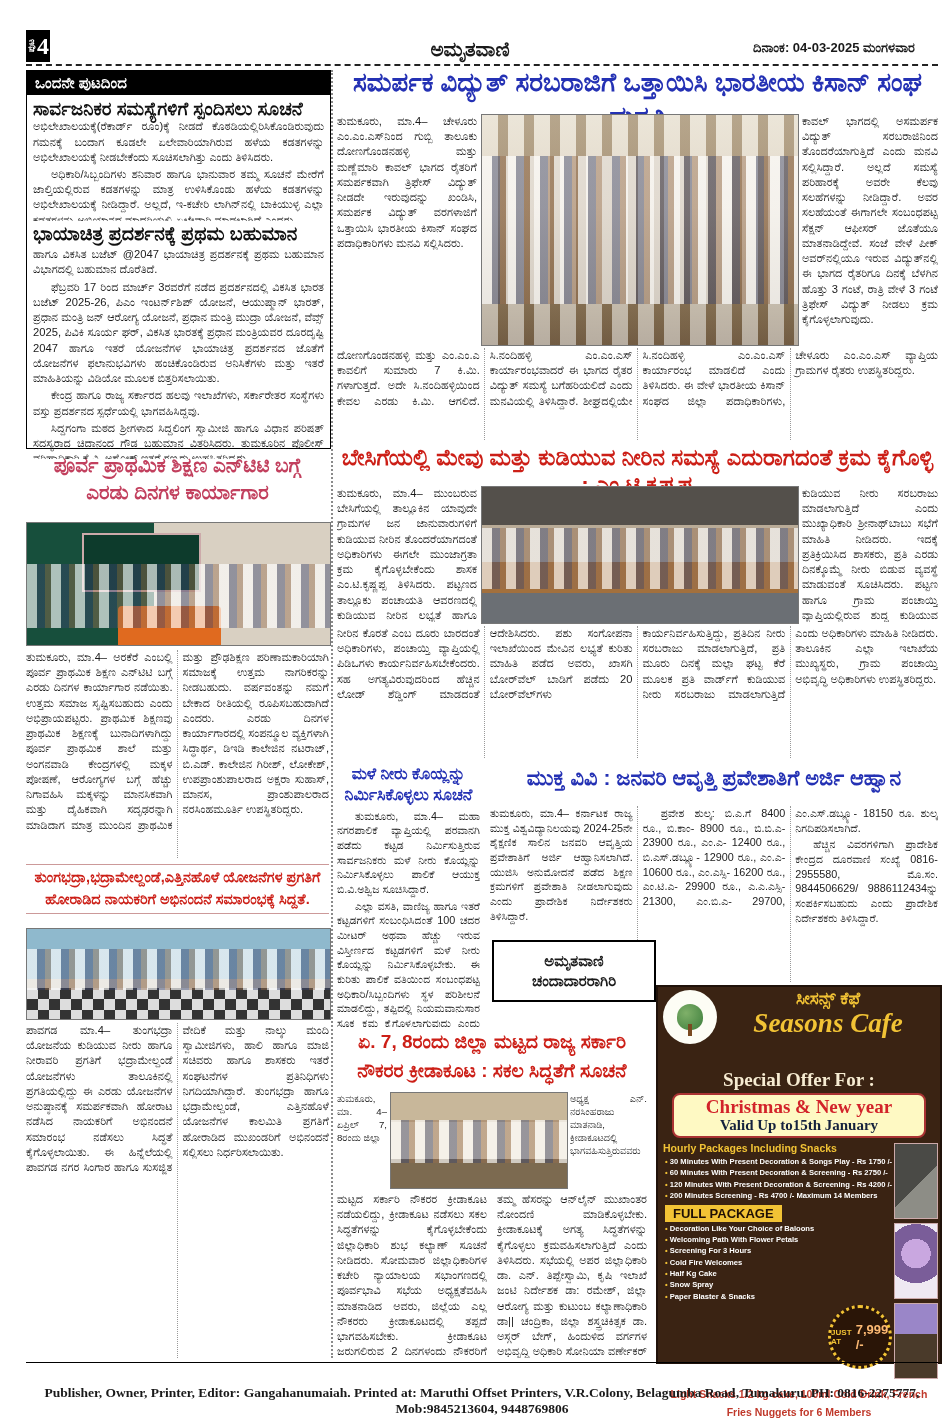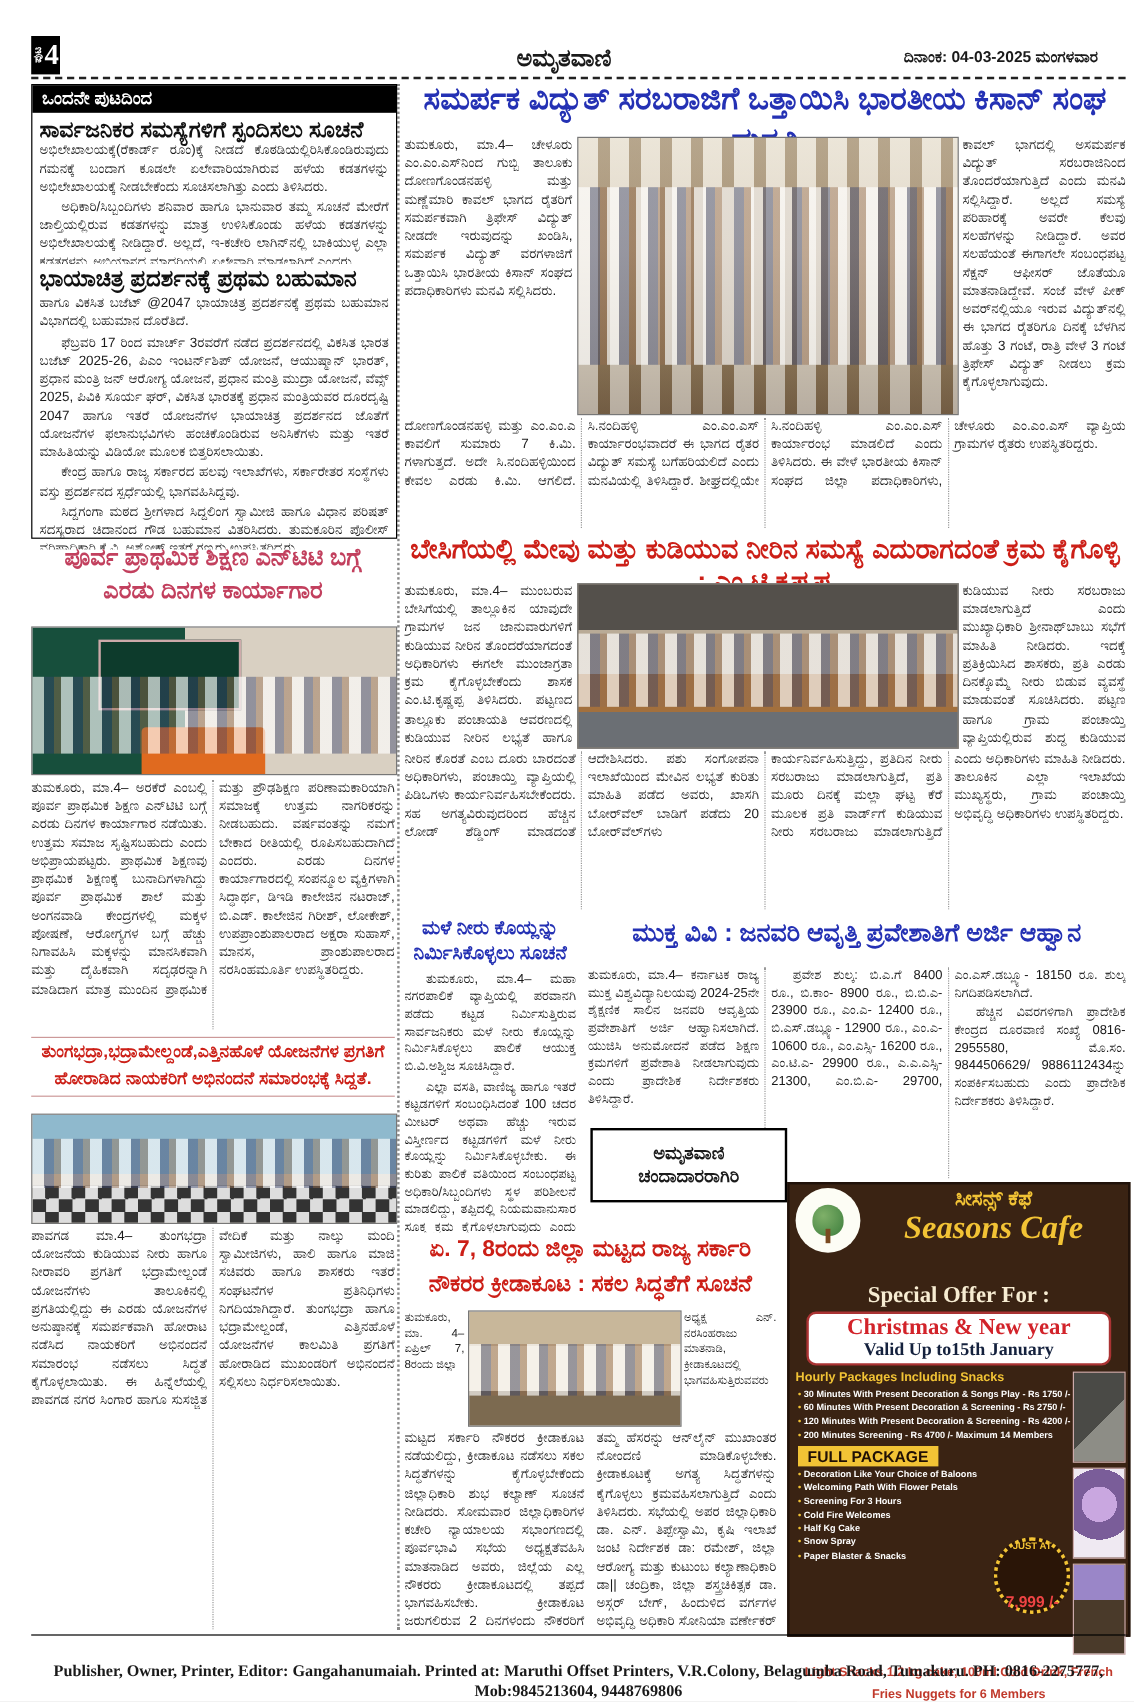--- a/index.html
+++ b/index.html
@@ -51,34 +51,34 @@
   
   .ad{background:#3a2313;color:#fff;border:2px solid #20120a;display:flex;flex-direction:column;font-family:"Liberation Sans",sans-serif;}
   .ad .lights{height:14px;background:radial-gradient(circle 3px at 8px 7px,#ffd978 97%,transparent) repeat-x;background-size:19px 14px;}
   .ad-head{position:relative;padding:2px 6px 0 64px;min-height:78px;}
   .ad-logo{position:absolute;left:5px;top:3px;width:54px;height:54px;border-radius:50%;background:#fdfdf5;display:flex;align-items:center;justify-content:center;}
   .ad-logo .tree{width:26px;height:26px;border-radius:50% 50% 45% 45%;background:radial-gradient(circle at 35% 35%,#7fb069,#3c7d3c);position:relative;}
   .ad-logo .trunk{position:absolute;bottom:8px;width:4px;height:12px;background:#7a4a21;}
   .ad-kn{color:#f2c335;font-weight:bold;font-size:17px;text-align:center;}
   .ad-en{color:#f2c335;font-size:27px;font-weight:bold;font-style:italic;font-family:"Liberation Serif",serif;text-align:center;line-height:1.05;}
   .ad-offer{color:#f7ecd2;font-weight:bold;font-family:"Liberation Serif",serif;font-size:19px;text-align:center;margin:2px 0;}
-  .ad-xmasbox{background:#ffffff;border:2px solid #a33;border-radius:8px;margin:0 14px;padding:2px 4px;text-align:center;}
+  .ad-xmasbox{background:#fef9c3;border:2px solid #a33;border-radius:8px;margin:0 14px;padding:2px 4px;text-align:center;}
   .ad-xmas{color:#d2232a;font-weight:bold;font-size:19px;font-family:"Liberation Serif",serif;line-height:1.05;}
   .ad-valid{color:#14213d;font-weight:bold;font-size:15px;font-family:"Liberation Serif",serif;}
   .ad-mid{display:flex;margin-top:3px;}
   .ad-midleft{flex:1;padding:0 2px 0 5px;position:relative;}
   .ad-ribbon{color:#f2c335;font-weight:bold;font-size:10.5px;margin:1px 0 2px 0;}
   .ad-list{list-style:none;margin:0;padding:0 0 0 2px;}
   .ad-list li{font-size:7.6px;font-weight:bold;line-height:1.5;white-space:nowrap;overflow:hidden;}
   .ad-list li::before{content:"• ";color:#f2c335;}
   .ad-full{display:inline-block;background:#f2c335;color:#201005;font-weight:bold;font-size:13px;padding:1px 8px;margin:3px 0 1px 2px;}
-  .ad-badge{position:absolute;right:2px;bottom:36px;width:58px;height:58px;border-radius:50%;background:#2a1507;
-            border:3px dotted #f2c335;display:flex;flex-direction:column;align-items:center;justify-content:space-between;}
+  .ad-badge{position:absolute;right:2px;bottom:12px;width:58px;height:58px;border-radius:50%;background:#2a1507;
+            border:3px dotted #f2c335;display:flex;align-items:center;justify-content:flex-start;}
   .ad-badge .b1{color:#f2c335;font-size:8px;font-weight:bold;}
-  .ad-badge .b2{color:#ef4444;font-size:13px;font-weight:bold;}
+  .ad-badge .b2{color:#fdba74;font-size:13px;font-weight:bold;}
   .ad-photos{width:86px;display:flex;flex-direction:column;gap:4px;padding:2px 4px 2px 0;}
   .ad-thumb{width:100%;height:74px;border:1px solid #caa     ;}
   .t1{background:linear-gradient(135deg,#4a4a46 0 55%,#8d8d86 55% 100%);}
   .t2{background:radial-gradient(circle at 50% 40%,#c9a7e0 0 30%,#7a5d99 30% 60%,#efe9f2 60% 100%);}
   .t3{background:linear-gradient(180deg,#9a86c8 0 40%,#4a3a2a 40% 100%);}
   .ad-band{background:#fff;margin:2px 6px;border-radius:4px;padding:1px 4px;text-align:center;}
   .ad-snacks{color:#c0392b;font-weight:bold;font-size:10.5px;line-height:1.2;}
   
   .footer-kn{font-size:12.5px;font-weight:bold;text-align:center;}
   .footer-en{font-size:13.5px;font-weight:bold;text-align:center;font-family:"Liberation Serif",serif;}

